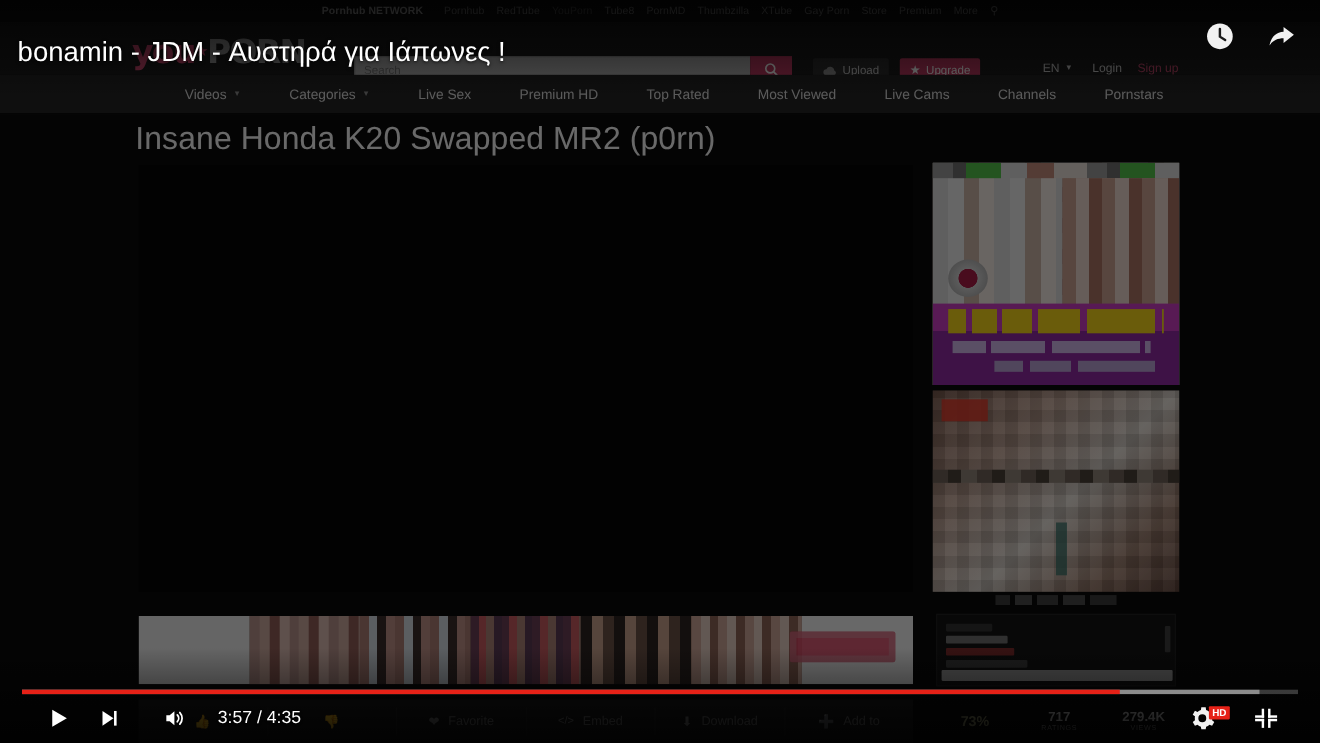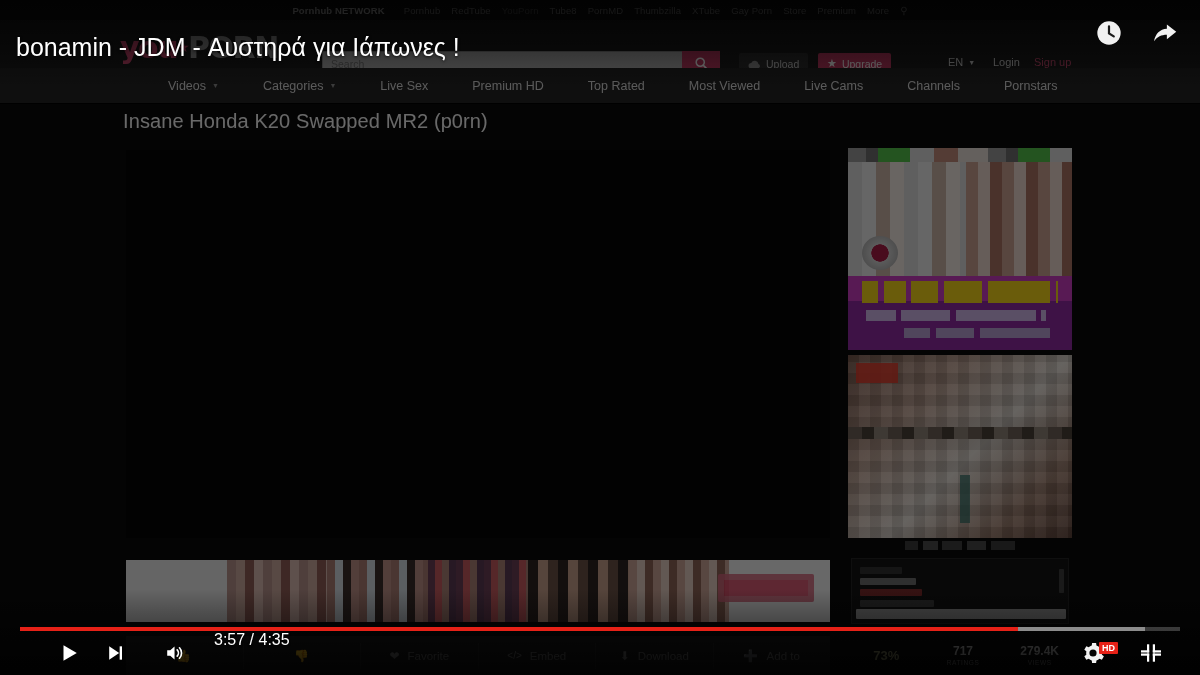--- a/index.html
+++ b/index.html
@@ -70,21 +70,21 @@
   }
   .nav-item {
     font-size:12.5px; color:#d2d2d2; padding:0 22px; cursor:pointer;
     display:flex; align-items:center; gap:6px; white-space:nowrap;
   }
   .nav-item .caret { font-size:7px; color:#8a8a8a; }
 
   
   .vid-title {
     position:absolute; left:123px; top:110px;
-    font-size:20px; color:#efefef; font-family:"Liberation Sans", sans-serif;
+    font-size:29px; color:#efefef; font-family:"Liberation Sans", sans-serif;
     letter-spacing:.1px; white-space:nowrap;
   }
 
   
   .site-player {
     position:absolute; left:126px; top:150px; width:704px; height:388px;
     background:#050505;
   }
 
   
@@ -169,21 +169,21 @@
     position:absolute; left:20px; bottom:44px; width:1160px; height:4px;
     background:rgba(255,255,255,.22); cursor:pointer;
   }
   .yt-loaded { position:absolute; left:0; top:0; height:4px; background:rgba(255,255,255,.42); }
   .yt-played { position:absolute; left:0; top:0; height:4px; background:#e62117; }
 
   .yt-controls {
     position:absolute; left:0; bottom:0; width:1200px; height:44px;
     display:flex; align-items:center;
   }
-  .yt-left { display:flex; align-items:flex-start; gap:0; padding-left:46px; }
+  .yt-left { display:flex; align-items:center; gap:0; padding-left:30px; }
   .yt-btn { width:46px; height:44px; display:flex; align-items:center; justify-content:center; cursor:pointer; }
   .yt-time {
     font-size:16px; color:#fff; margin-left:16px; white-space:nowrap;
     font-family:"Liberation Sans", sans-serif; text-shadow:0 1px 2px rgba(0,0,0,.9);
   }
   .yt-right { margin-left:auto; display:flex; align-items:center; padding-right:26px; gap:10px; }
   .hd-badge {
     background:#e62117; color:#fff; font-size:9px; font-weight:bold;
     padding:1px 3px; border-radius:1px; margin-left:-6px; position:relative; top:-5px;
   }

